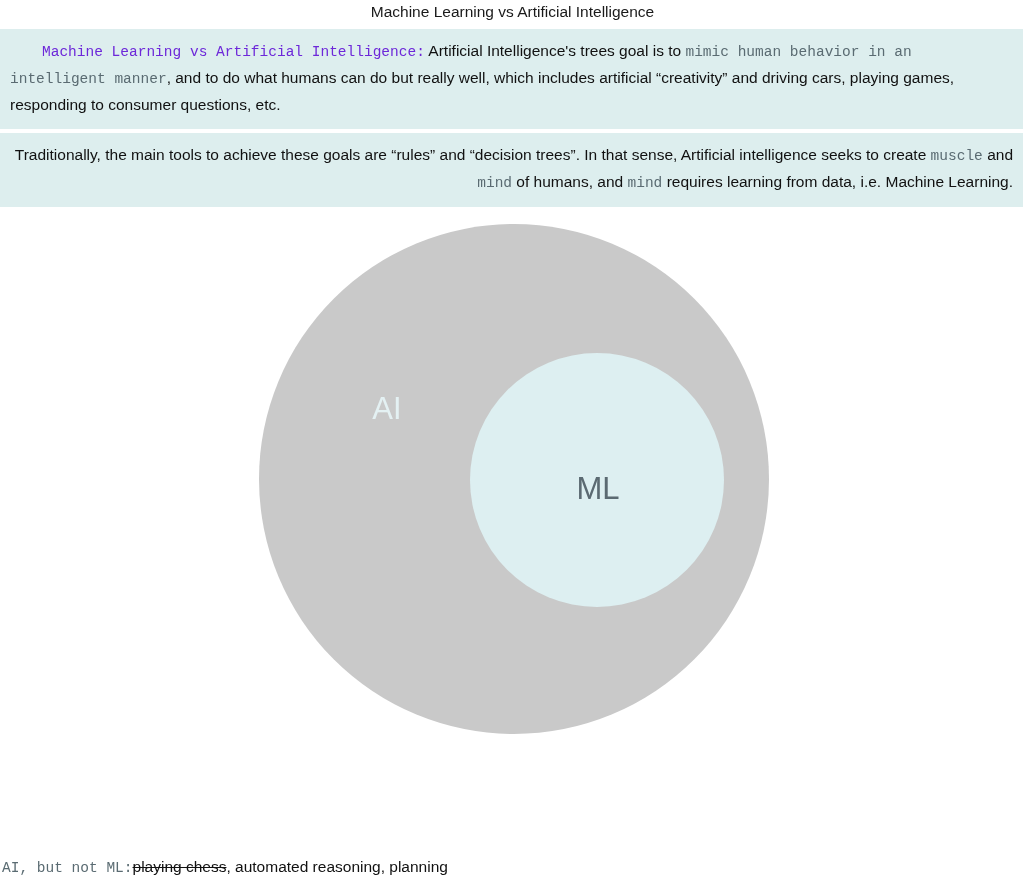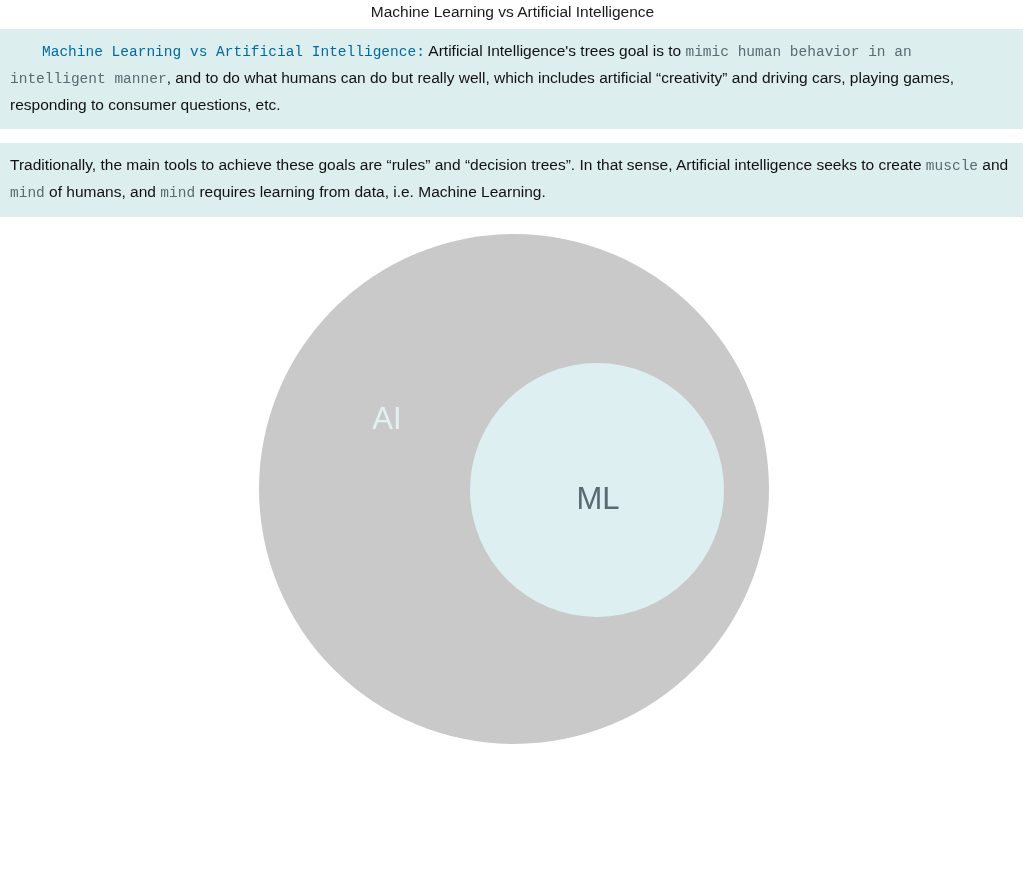--- a/index.html
+++ b/index.html
@@ -31,38 +31,39 @@
     background: #ddeeee;
     margin: 7px 0 0 0;
     padding: 9px 10px 11px 10px;
     font-size: 15.5px;
     line-height: 26px;
     color: #111111;
     box-sizing: border-box;
     width: 1023px;
   }
   .callout.second {
-    margin-top: 14px;
+    margin-top: 4px;
+    text-align: right;
   }
   .para {
     margin: 22px 0 0 0;
     padding: 0 10px 0 2px;
     font-size: 15.5px;
     line-height: 26px;
     color: #111111;
   }
   code, .mono {
     font-family: "Liberation Mono", "DejaVu Sans Mono", monospace;
     font-size: 14.5px;
     color: #5a6b72;
     background: transparent;
     letter-spacing: 0px;
   }
   .callout code.lead {
-    color: #0369a1;
+    color: #6d28d9;
     padding-left: 32px;
   }
   .venn-wrap {
     position: relative;
     width: 1025px;
     height: 520px;
     margin-top: 12px;
     text-align: center;
   }
   .venn-svg {
@@ -113,14 +114,17 @@
 
   <div class="venn-wrap">
     <svg class="venn-svg" width="1025" height="530" viewBox="0 0 1025 530">
       <circle cx="514" cy="260" r="255" fill="#c9c9c9"></circle>
       <circle cx="597" cy="261" r="127" fill="#ddeff1"></circle>
       <text class="venn-label-ai" x="387" y="192" text-anchor="middle" dominant-baseline="middle">AI</text>
       <text class="venn-label-ml" x="598" y="272" text-anchor="middle" dominant-baseline="middle">ML</text>
     </svg>
   </div>
 
+  <div class="footer-line">
+    <code class="mono">AI, but not ML:</code><span class="footer-strike">playing chess</span><span>, automated reasoning, planning</span>
+  </div>
 
 </div>
 
 </body></html>

